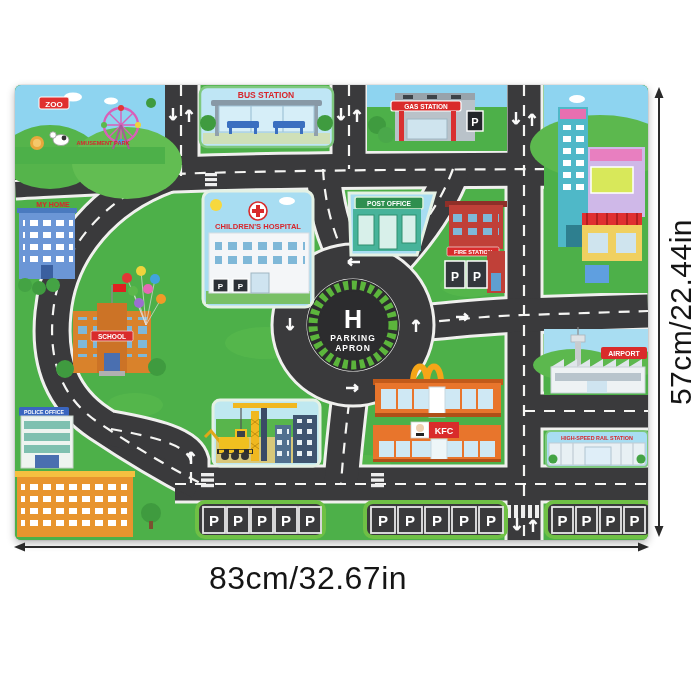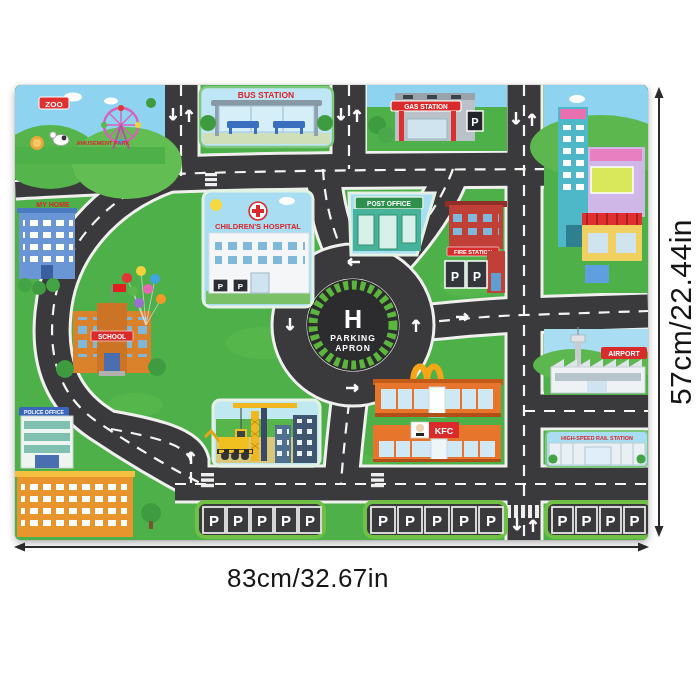--- a/index.html
+++ b/index.html
@@ -7,21 +7,21 @@
        font-family:"Liberation Sans",sans-serif;}
   .stage{position:absolute;inset:0;}
   .mat{position:absolute;left:15px;top:85px;width:633px;height:455px;
        border-radius:6px;overflow:hidden;background:#4db049;
        box-shadow:0 3px 8px rgba(0,0,0,.30),0 0 0 1px rgba(0,0,0,.06);}
   .mat svg{display:block;}
   .dim-line{position:absolute;}
   .dim-label-v{position:absolute;left:681px;top:312px;transform:translate(-50%,-50%) rotate(-90deg);
        white-space:nowrap;font-size:30px;color:#151515;letter-spacing:.5px;}
   .dim-label-h{position:absolute;left:308px;top:578px;transform:translate(-50%,-50%);
-       white-space:nowrap;font-size:26px;color:#151515;letter-spacing:.5px;}
+       white-space:nowrap;font-size:32px;color:#151515;letter-spacing:.5px;}
   svg text{font-family:"Liberation Sans",sans-serif;}
 </style>
 </head>
 <body>
 
 <div class="stage">
 
   <div class="mat">
   <svg width="633" height="455" viewBox="0 0 633 455">
     <defs>

